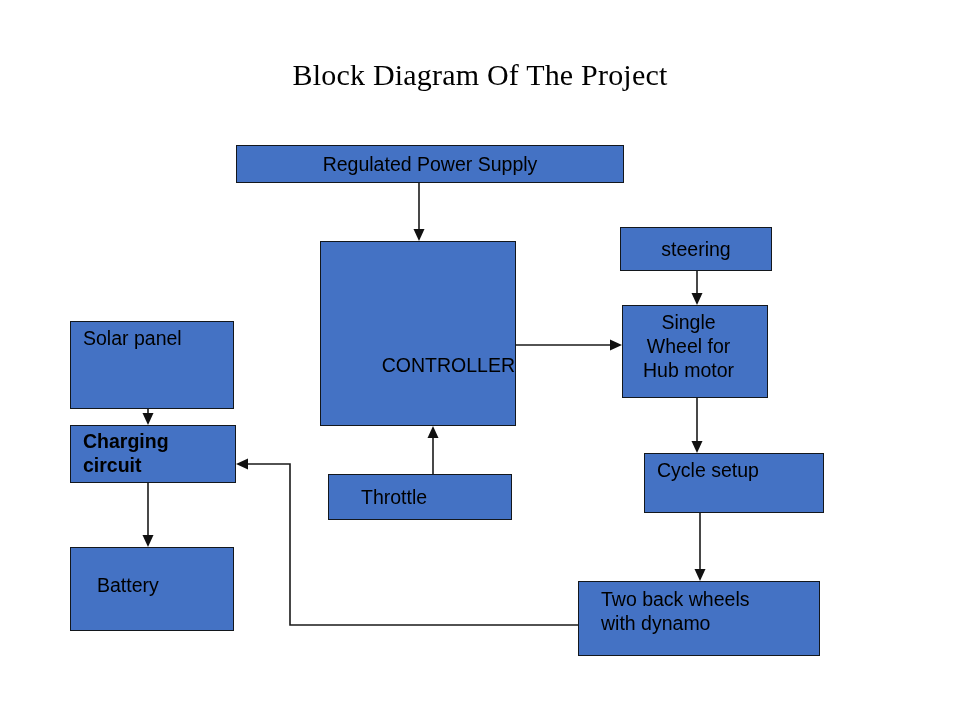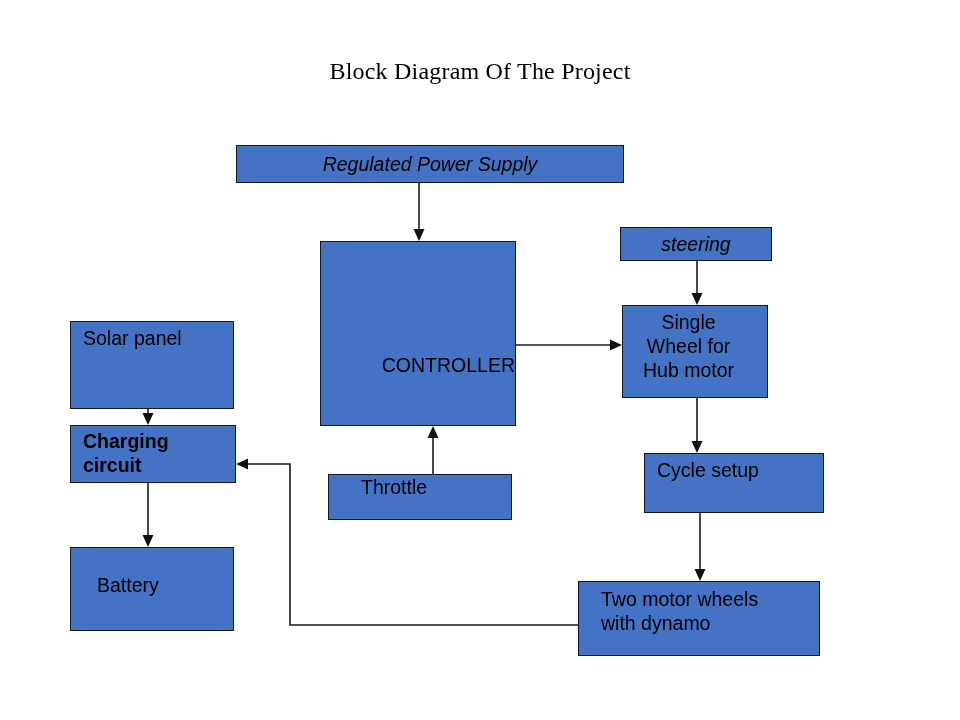--- a/index.html
+++ b/index.html
@@ -15,21 +15,21 @@
     overflow: hidden;
     font-family: "Liberation Sans", sans-serif;
   }
   #title {
     position: absolute;
     left: 0;
     top: 58px;
     width: 960px;
     text-align: center;
     font-family: "Liberation Serif", serif;
-    font-size: 24px;
+    font-size: 30px;
     font-weight: normal;
     color: #000000;
     letter-spacing: 0.2px;
     white-space: nowrap;
   }
   .node {
     position: absolute;
     background: #4472C4;
     border: 1.4px solid #13171c;
     box-sizing: border-box;
@@ -38,25 +38,25 @@
     font-size: 19.5px;
     line-height: 24px;
     display: flex;
     overflow: hidden;
   }
   .node .label {
     display: block;
     white-space: pre-line;
   }
   
-  .al-center { justify-content: center; align-items: center; text-align: center; font-style: italic; }
+  .al-center { justify-content: center; align-items: center; text-align: center; }
   .al-topleft { justify-content: flex-start; align-items: flex-start; text-align: left; padding: 5px 0 0 12px; }
   .al-midleft { justify-content: flex-start; align-items: center; text-align: left; padding: 0 0 8px 26px; }
   .al-botleft { justify-content: flex-start; align-items: flex-end; text-align: left; padding: 0 0 48px 18px; }
-  .al-midleft-sm { justify-content: flex-start; align-items: flex-start; text-align: left; padding: 0 0 0 32px; }
+  .al-midleft-sm { justify-content: flex-start; align-items: center; text-align: left; padding: 0 0 0 32px; }
 
   svg#wires {
     position: absolute;
     left: 0; top: 0;
     width: 960px;
     height: 720px;
     pointer-events: none;
   }
   svg#wires line, svg#wires polyline, svg#wires path {
     stroke: #1a1a1a;
@@ -121,21 +121,21 @@
   </svg>
 
   <div class="node al-center" style="left:236px; top:145px; width:388px; height:38px;">
     <span class="label">Regulated Power Supply</span>
   </div>
 
   <div class="node al-botleft" style="left:320px; top:241px; width:196px; height:185px;justify-content:flex-end;">
     <span class="label">CONTROLLER</span>
   </div>
 
-  <div class="node al-center" style="left:620px; top:227px; width:152px; height:34px;">
+  <div class="node al-center" style="left:620px; top:227px; width:152px; height:44px;">
     <span class="label">steering</span>
   </div>
 
   <div class="node al-topleft" style="left:622px; top:305px; width:146px; height:93px; padding-top:4px; padding-left:20px;text-align:center;">
     <span class="label">Single
 Wheel for
 Hub motor</span>
   </div>
 
   <div class="node al-topleft" style="left:70px; top:280px; width:164px; height:88px; padding-top:4px; padding-left:12px;margin-top:41px;">
@@ -153,17 +153,17 @@
 
   <div class="node al-midleft-sm" style="left:328px; top:474px; width:184px; height:46px;">
     <span class="label">Throttle</span>
   </div>
 
   <div class="node al-topleft" style="left:644px; top:453px; width:180px; height:60px; padding-top:4px; padding-left:12px;">
     <span class="label">Cycle setup</span>
   </div>
 
   <div class="node al-topleft" style="left:578px; top:581px; width:242px; height:75px; padding-top:5px; padding-left:22px;">
-    <span class="label">Two motor wheels
+    <span class="label">Two back wheels
 with dynamo</span>
   </div>
 
 </div>
 
 </body></html>

